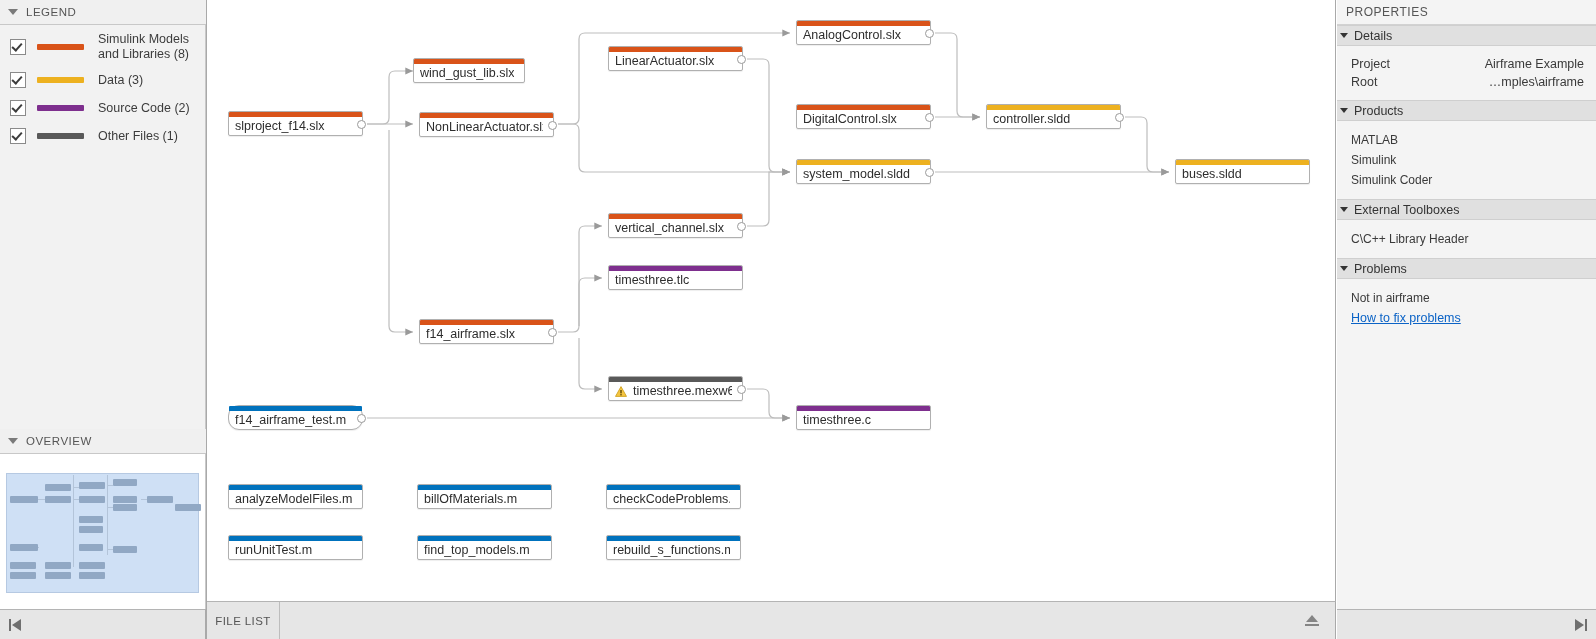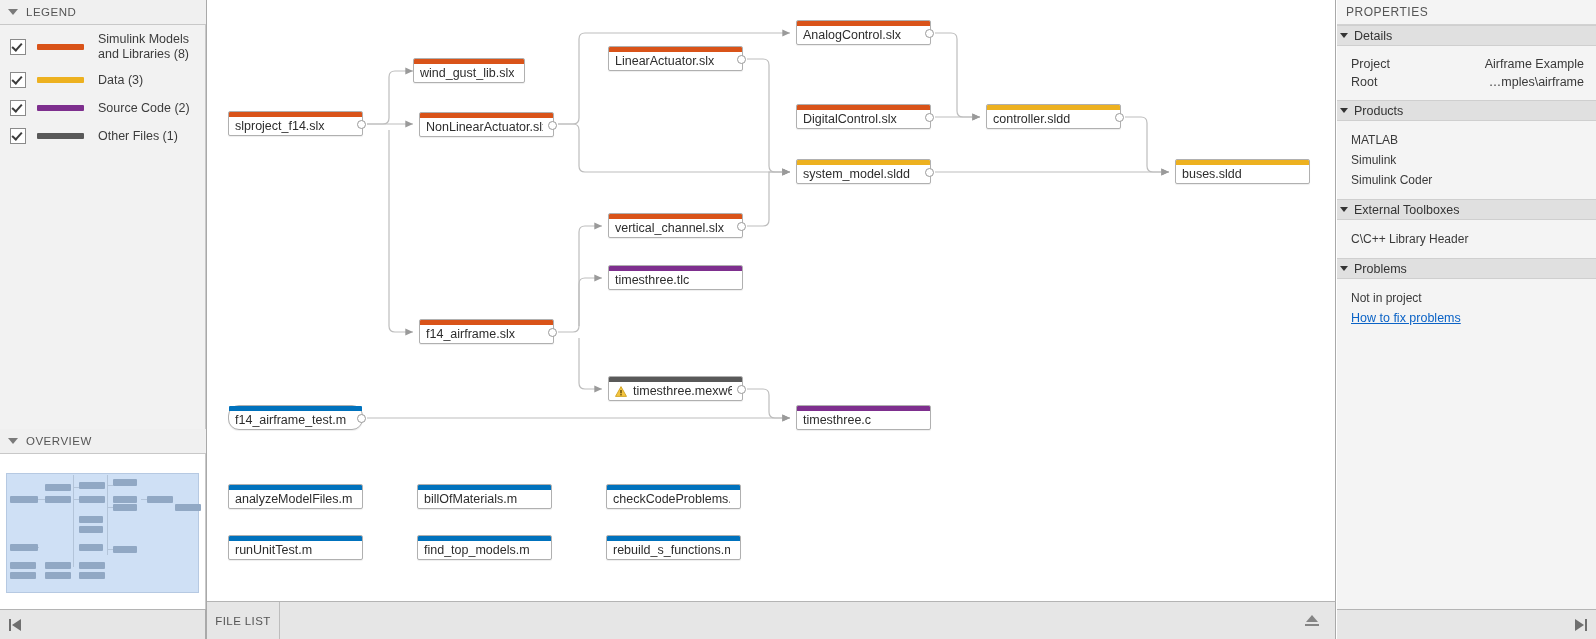--- a/index.html
+++ b/index.html
@@ -427,21 +427,21 @@
           <span>External Toolboxes</span>
         </div>
         <div class="sect-body">
           <div class="item">C\C++ Library Header</div>
         </div>
         <div class="sect-header">
           <span class="tri small"></span>
           <span>Problems</span>
         </div>
         <div class="sect-body">
-          <div class="item">Not in project</div>
+          <div class="item">Not in airframe</div>
           <div class="link">How to fix problems</div>
         </div>
       </div>
     <div id="right-strip"></div>
     <div id="right-bottom">
       <span class="icon-lastpage">
         <span class="tr"></span>
           <span class="bar"></span>
       </span>
     </div>

